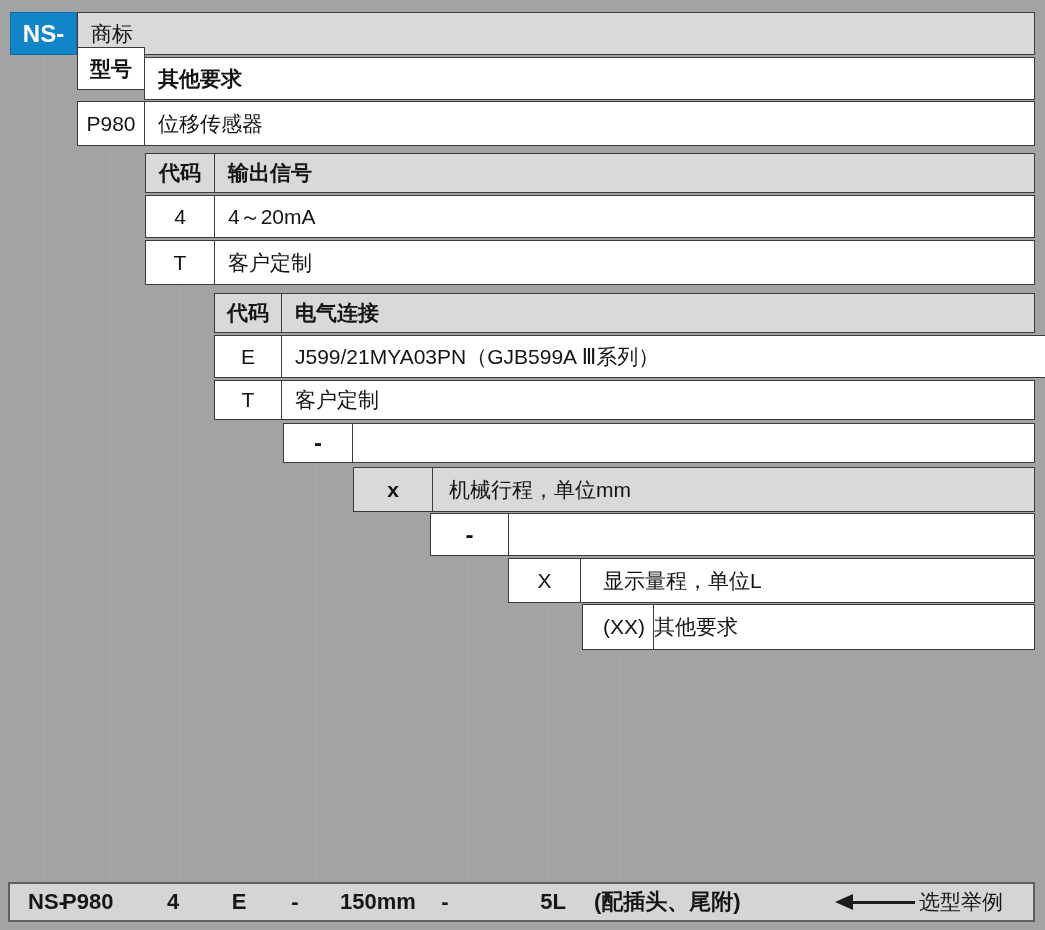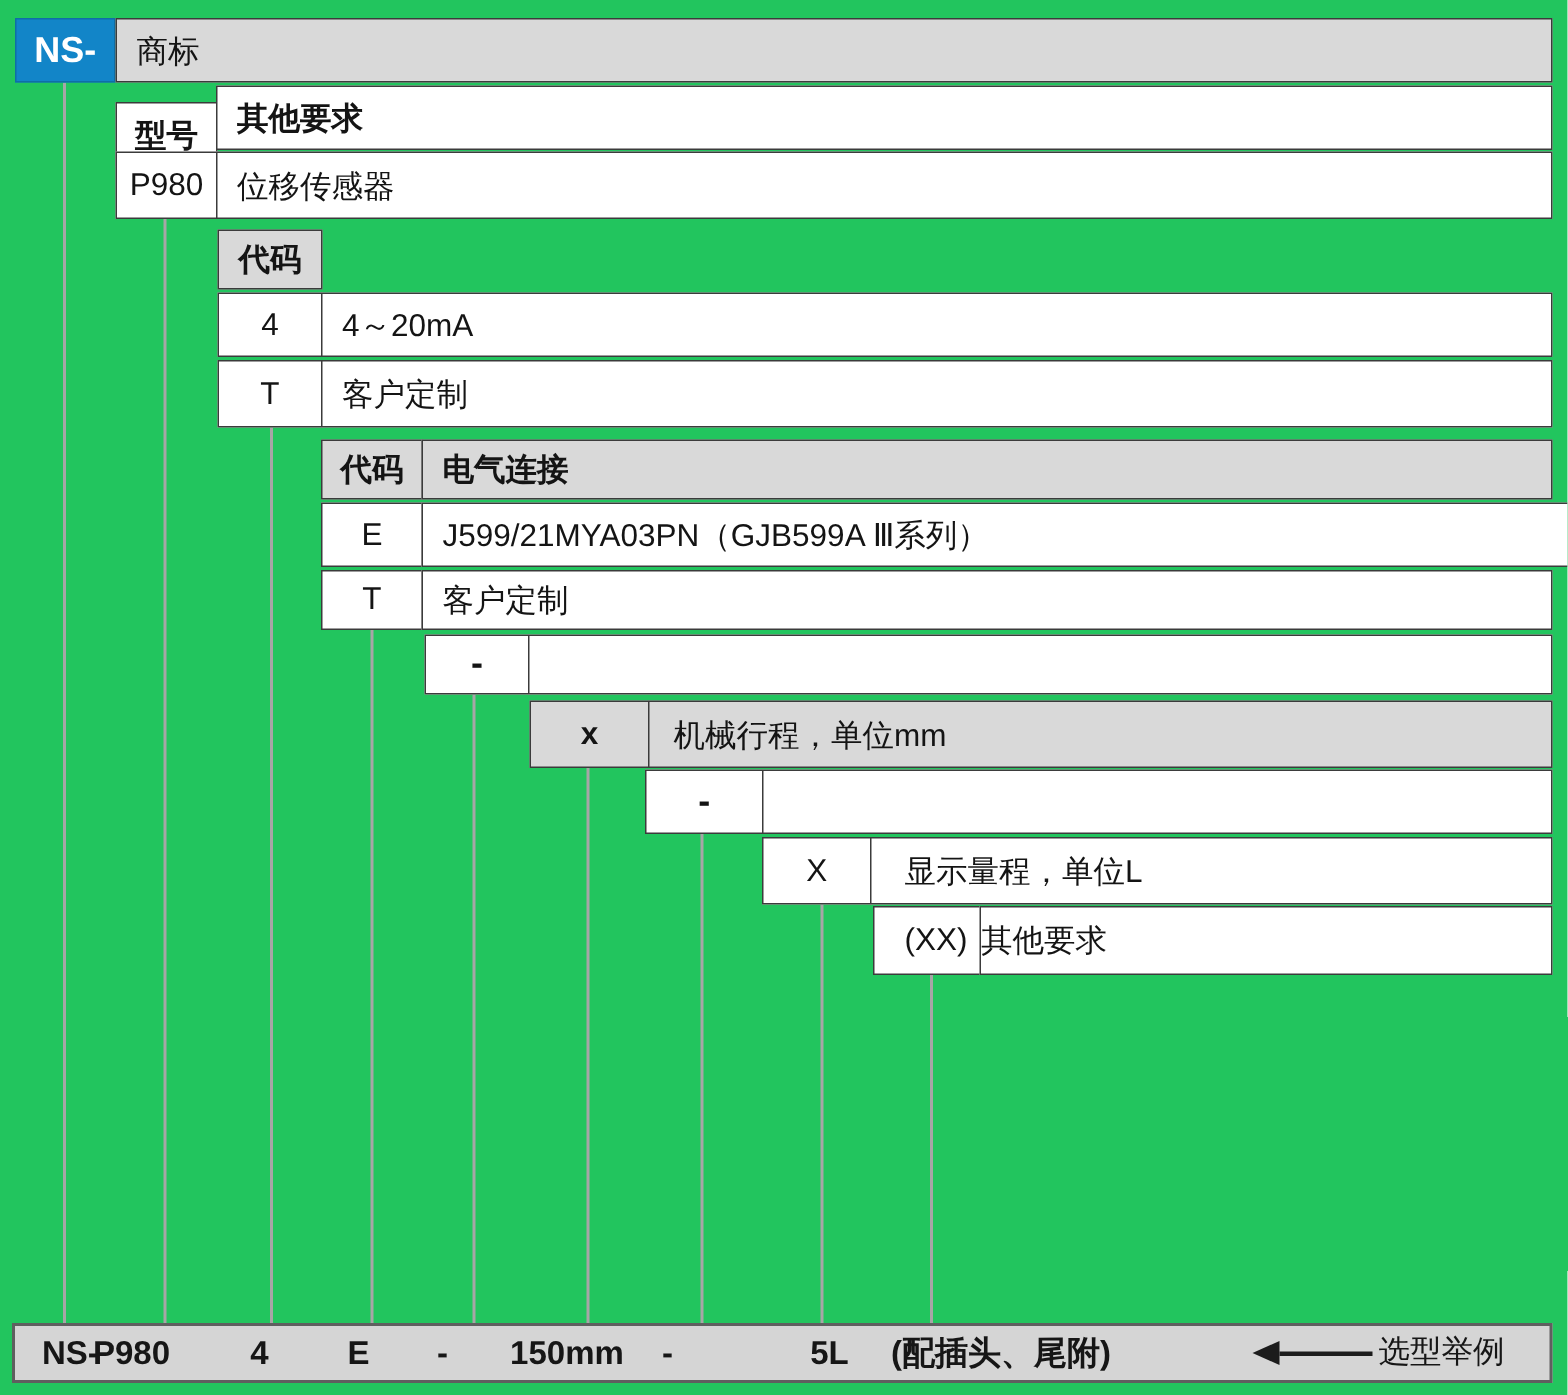--- a/index.html
+++ b/index.html
@@ -1,36 +1,36 @@
 <!DOCTYPE html>
 <html><head>
 <meta charset="utf-8">
 <style>
   html,body{margin:0;padding:0;background:#ffffff;}
   #stage{
-    position:relative;width:1045px;height:930px;background:#22c55e;overflow:hidden;
+    position:relative;width:1045px;height:930px;background:#a3a3a3;overflow:hidden;
     font-family:"Liberation Sans","DejaVu Sans",sans-serif;color:#141414;
   }
   .cell{
     position:absolute;box-sizing:border-box;border:1px solid #3b3b3b;
     font-size:21px;display:flex;align-items:center;background:#ffffff;white-space:nowrap;
   }
   .code{justify-content:center;}
   .desc{padding-left:13px;}
   .gray{background:#d9d9d9;}
   .bold{font-weight:bold;}
   .vline{position:absolute;width:2px;background:#a6a6a6;}
 
   
   #brand-code{left:10px;top:12px;width:67px;height:43px;background:#1285c8;border:1px solid #0f6ea6;
               color:#ffffff;font-weight:bold;font-size:24px;justify-content:center;}
   #brand-label{left:77px;top:12px;width:958px;height:43px;text-align:center;}
 
   
-  #model-h-code{left:77px;top:68px;width:68px;height:43px;}
+  #model-h-code{left:77px;top:47px;width:68px;height:43px;}
   #model-h-name{left:144px;top:57px;width:891px;height:43px;}
   #model-r-code{left:77px;top:101px;width:68px;height:45px;}
   #model-r-name{left:144px;top:101px;width:891px;height:45px;}
 
   
   #os-h-code{left:145px;top:153px;width:70px;height:40px;}
   #os-h-name{left:214px;top:153px;width:821px;height:40px;}
   #os-r1-code{left:145px;top:195px;width:70px;height:43px;}
   #os-r1-name{left:214px;top:195px;width:821px;height:43px;}
   #os-r2-code{left:145px;top:240px;width:70px;height:45px;}
@@ -117,20 +117,21 @@
 
   <div class="cell" id="brand-code">NS-</div>
   <div class="cell desc gray" id="brand-label">商标</div>
 
   <div class="cell code bold" id="model-h-code">型号</div>
   <div class="cell desc bold" id="model-h-name">其他要求</div>
   <div class="cell code" id="model-r-code">P980</div>
   <div class="cell desc" id="model-r-name">位移传感器</div>
 
   <div class="cell code bold gray" id="os-h-code">代码</div>
+  <div class="cell desc bold gray" id="os-h-name">输出信号</div>
   <div class="cell code" id="os-r1-code">4</div>
   <div class="cell desc" id="os-r1-name">4～20mA</div>
   <div class="cell code" id="os-r2-code">T</div>
   <div class="cell desc" id="os-r2-name">客户定制</div>
 
   <div class="cell code bold gray" id="el-h-code">代码</div>
   <div class="cell desc bold gray" id="el-h-name">电气连接</div>
   <div class="cell code" id="el-r1-code">E</div>
   <div class="cell desc" id="el-r1-name">J599/21MYA03PN（GJB599A Ⅲ系列）</div>
   <div class="cell code" id="el-r2-code">T</div>

